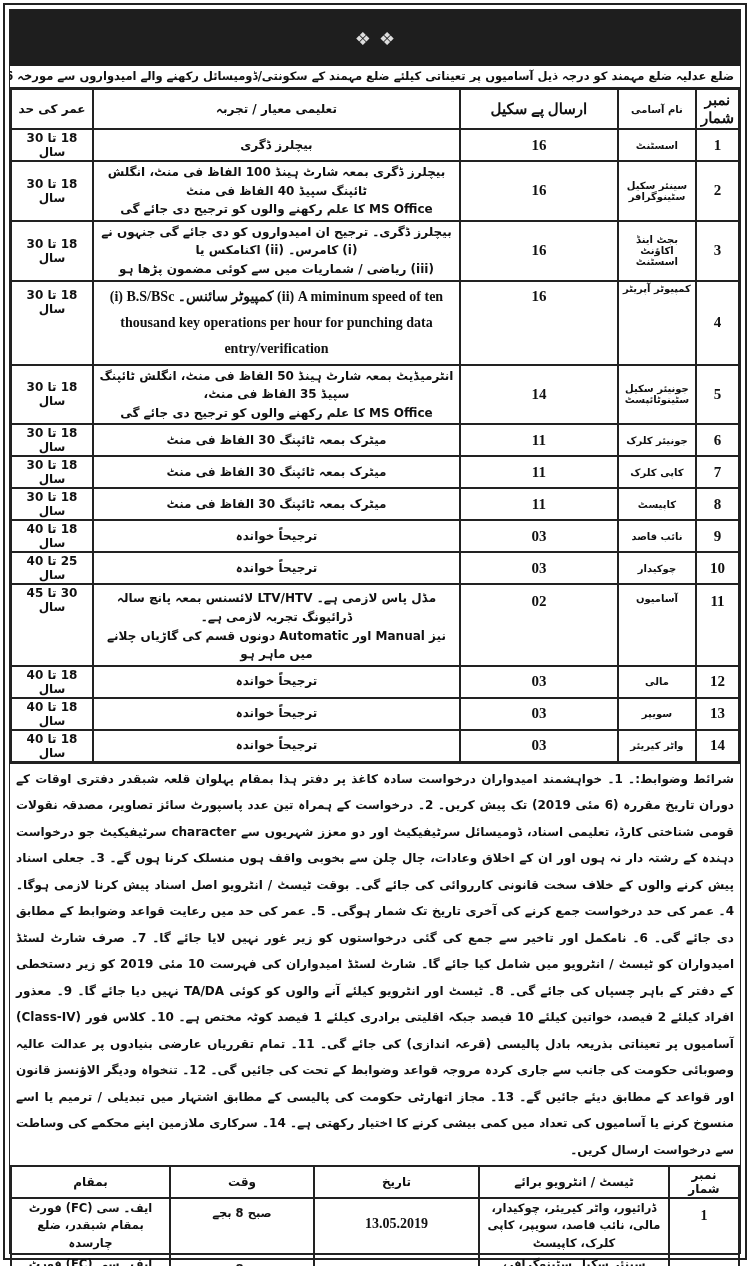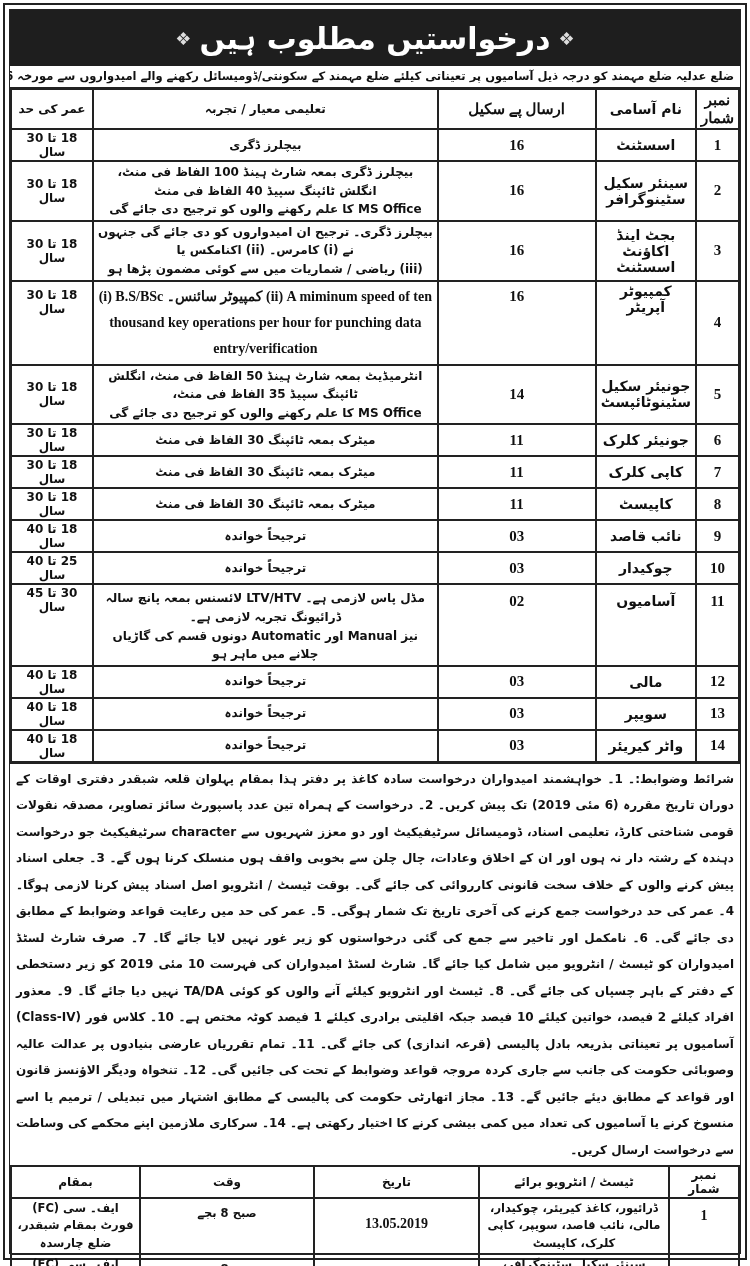--- a/index.html
+++ b/index.html
@@ -5,39 +5,38 @@
   * { box-sizing: border-box; margin: 0; padding: 0; }
   body { width: 750px; height: 1266px; background: #fff; font-family: "DejaVu Sans", sans-serif; color: #111; overflow: hidden; }
   .frame { position: absolute; left: 3px; top: 3px; width: 744px; height: 1257px; border: 2px solid #222; }
   .inner { position: absolute; left: 4px; top: 4px; right: 4px; bottom: 4px; border: 1px solid #222; }
   .banner { height: 56px; background: #1e1e1e; color: #fff; display: flex; align-items: center; justify-content: center; font-weight: bold; font-size: 30px; direction: rtl; gap: 8px; }
   .orn { font-size: 18px; color: #ddd; }
   .intro { direction: rtl; font-size: 11.5px; font-weight: bold; padding: 3px 6px; height: 22px; border-bottom: 1px solid #222; white-space: nowrap; overflow: hidden; }
   table { border-collapse: collapse; width: 100%; direction: rtl; }
   td, th { border: 2px solid #222; text-align: center; vertical-align: middle; font-size: 12px; font-weight: bold; padding: 1px 4px; }
   .c-no { width: 38px; font-family: "Liberation Serif", serif; font-size: 15px; }
-  .c-post { width: 78px; font-size: 14px; }
+  .c-post { width: 78px; font-size: 10px; }
   .c-scale { width: 158px; font-family: "Liberation Serif", serif; font-size: 15px; }
   .c-qual { font-size: 12px; line-height: 1.55; }
   .c-age { width: 82px; font-size: 12px; }
   th { font-size: 12px; height: 24px; }
   .en { font-family: "Liberation Serif", serif; font-size: 14px; direction: ltr; unicode-bidi: embed; }
   .terms { direction: rtl; text-align: justify; font-size: 12px; font-weight: bold; line-height: 26.5px; padding: 2px 6px; border-top: 1px solid #222; }
   .iv td { font-size: 11.5px; line-height: 1.5; }
   .iv .date { font-family: "Liberation Serif", serif; font-size: 14px; }
 </style>
 </head>
 <body>
 
 <div class="frame">
 <div class="inner">
 
   <div class="banner">
     <span class="orn">❖</span>
-    <span>درخواستیں مطلوب ہیں</span>
     <span class="orn">❖</span>
   </div>
 
   <div class="intro">ضلع عدلیہ ضلع مہمند کو درجہ ذیل آسامیوں پر تعیناتی کیلئے ضلع مہمند کے سکونتی/ڈومیسائل رکھنے والے امیدواروں سے مورخہ 6 مئی 2019 تک درخواستیں مطلوب ہیں۔</div>
 
   <table>
     <tbody>
           <tr>
       <th class="c-no">نمبر شمار</th>
       <th class="c-post">نام آسامی</th>
@@ -159,26 +158,26 @@
       </table>
 
   <div class="terms">شرائط وضوابط:۔ 1۔ خواہشمند امیدواران درخواست سادہ کاغذ پر دفتر ہذا بمقام پہلوان قلعہ شبقدر دفتری اوقات کے دوران تاریخ مقررہ (6 مئی 2019) تک پیش کریں۔ 2۔ درخواست کے ہمراہ تین عدد پاسپورٹ سائز تصاویر، مصدقہ نقولات قومی شناختی کارڈ، تعلیمی اسناد، ڈومیسائل سرٹیفیکیٹ اور دو معزز شہریوں سے character سرٹیفیکیٹ جو درخواست دہندہ کے رشتہ دار نہ ہوں اور ان کے اخلاق وعادات، چال چلن سے بخوبی واقف ہوں منسلک کرنا ہوں گے۔ 3۔ جعلی اسناد پیش کرنے والوں کے خلاف سخت قانونی کارروائی کی جائے گی۔ بوقت ٹیسٹ / انٹرویو اصل اسناد پیش کرنا لازمی ہوگا۔ 4۔ عمر کی حد درخواست جمع کرنے کی آخری تاریخ تک شمار ہوگی۔ 5۔ عمر کی حد میں رعایت قواعد وضوابط کے مطابق دی جائے گی۔ 6۔ نامکمل اور تاخیر سے جمع کی گئی درخواستوں کو زیر غور نہیں لایا جائے گا۔ 7۔ صرف شارٹ لسٹڈ امیدواران کو ٹیسٹ / انٹرویو میں شامل کیا جائے گا۔ شارٹ لسٹڈ امیدواران کی فہرست 10 مئی 2019 کو زیر دستخطی کے دفتر کے باہر چسپاں کی جائے گی۔ 8۔ ٹیسٹ اور انٹرویو کیلئے آنے والوں کو کوئی TA/DA نہیں دیا جائے گا۔ 9۔ معذور افراد کیلئے 2 فیصد، خواتین کیلئے 10 فیصد جبکہ اقلیتی برادری کیلئے 1 فیصد کوٹہ مختص ہے۔ 10۔ کلاس فور (Class-IV) آسامیوں پر تعیناتی بذریعہ بادل پالیسی (قرعہ اندازی) کی جائے گی۔ 11۔ تمام تقرریاں عارضی بنیادوں پر عدالت عالیہ وصوبائی حکومت کی جانب سے جاری کردہ مروجہ قواعد وضوابط کے تحت کی جائیں گی۔ 12۔ تنخواہ ودیگر الاؤنسز قانون اور قواعد کے مطابق دیئے جائیں گے۔ 13۔ مجاز اتھارٹی حکومت کی پالیسی کے مطابق اشتہار میں تبدیلی / ترمیم یا اسے منسوخ کرنے یا آسامیوں کی تعداد میں کمی بیشی کرنے کا اختیار رکھتی ہے۔ 14۔ سرکاری ملازمین اپنے محکمے کی وساطت سے درخواست ارسال کریں۔</div>
 
   <table class="iv">
     <tbody>
           <tr>
       <th style="width:70px">نمبر شمار</th>
       <th style="width:190px">ٹیسٹ / انٹرویو برائے</th>
       <th style="width:165px">تاریخ</th>
-      <th style="width:174px">وقت</th>
+      <th style="width:144px">وقت</th>
       <th>بمقام</th>
     </tr>
     <tr style="height:52px">
       <td class="date" style="vertical-align:top;padding-top:6px">1</td>
-      <td>ڈرائیور، کاغذ کیریئر، چوکیدار، مالی، نائب قاصد، سویپر، کاپی کلرک، کاپیسٹ</td>
+      <td>ڈرائیور، واٹر کیریئر، چوکیدار، مالی، نائب قاصد، سویپر، کاپی کلرک، کاپیسٹ</td>
       <td class="date" style="vertical-align:top;padding-top:14px">13.05.2019</td>
       <td style="vertical-align:top;padding-top:6px">صبح 8 بجے</td>
       <td>ایف۔ سی (FC) فورٹ بمقام شبقدر، ضلع چارسدہ</td>
     </tr>
     <tr style="height:52px">
       <td class="date" style="vertical-align:top;padding-top:6px">2</td>
       <td>سینئر سکیل سٹینوگرافر، اسسٹنٹ، کمپیوٹر آپریٹر، جونیئر کلرک</td>
       <td class="date" style="vertical-align:top;padding-top:6px">14.5.2019</td>
       <td style="vertical-align:top;padding-top:6px">صبح 8 بجے</td>
       <td>ایف۔ سی (FC) فورٹ بمقام شبقدر، ضلع چارسدہ</td>

